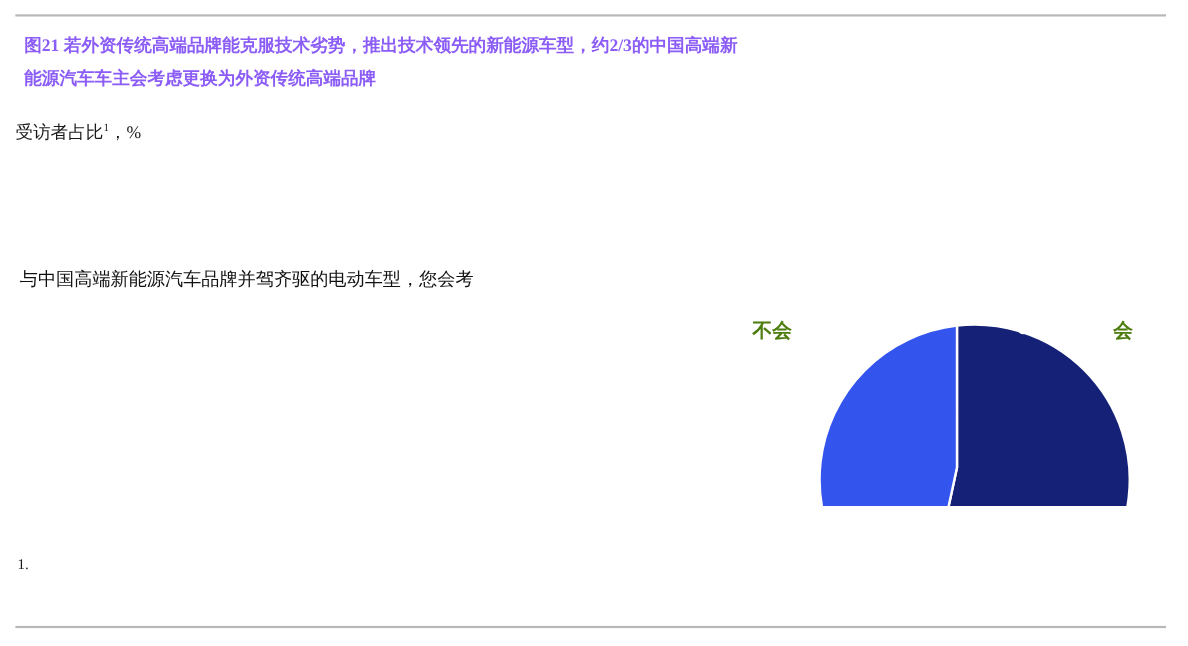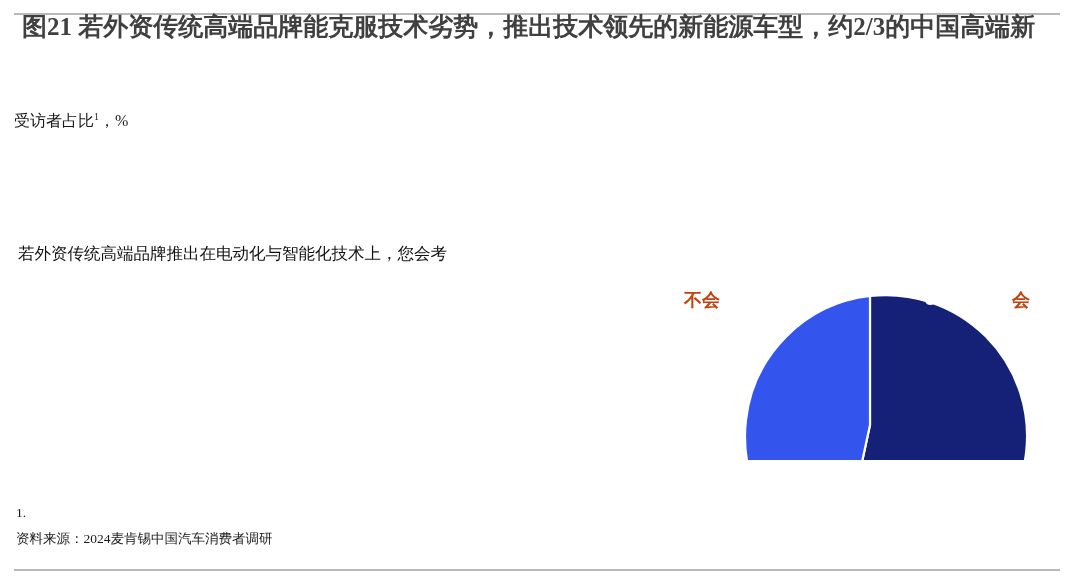--- a/index.html
+++ b/index.html
@@ -27,27 +27,27 @@
     width: 1046px;
     height: 2px;
     background: #b8b8b8;
   }
   .rule-top { top: 13px; }
   .rule-bottom { top: 569px; }
 
   .title {
     position: absolute;
     left: 22px;
-    top: 12px;
+    top: 27px;
     width: 1040px;
-    font-size: 25px;
+    font-size: 16px;
     font-weight: bold;
     line-height: 30px;
     letter-spacing: 0px;
-    color: #404040;
+    color: #8b5cf6;
   }
   .title .line { display: block; white-space: nowrap; }
 
   .subtitle {
     position: absolute;
     left: 14px;
     top: 110px;
     font-size: 16px;
     line-height: 22px;
     color: #1a1a1a;
@@ -106,44 +106,45 @@
     font-family: "Liberation Sans", "DejaVu Sans", sans-serif;
     font-size: 21px;
     font-weight: bold;
     color: #ffffff;
   }
   .slice-name {
     position: absolute;
     font-family: "Liberation Serif", "DejaVu Serif", serif;
     font-size: 18px;
     font-weight: bold;
-    color: #c2410c;
+    color: #4d7c0f;
   }
   .val-left  { left: 31px;  top: 146px; }
   .name-left { left: -16px; top: 148px; }
   .val-right { left: 224px; top: 146px; }
   .name-right{ left: 312px; top: 148px; }
 </style>
 </head>
 <body>
 
 <div class="page">
 
   <div class="rule rule-top"></div>
 
   <div class="title">
     <span class="line">图21 若外资传统高端品牌能克服技术劣势，推出技术领先的新能源车型，约2/3的中国高端新</span>
+    <span class="line">能源汽车车主会考虑更换为外资传统高端品牌</span>
   </div>
 
   <div class="subtitle">
     <span>受访者占比</span><sup>1</sup><span>，%</span>
   </div>
 
   <div class="question">
-    <span class="line">若外资传统高端品牌推出在电动化与智能化技术上，您会考</span>
+    <span class="line">与中国高端新能源汽车品牌并驾齐驱的电动车型，您会考</span>
   </div>
 
   <div class="chart-area">
     <svg class="pie-svg" width="360" height="320" viewBox="0 0 360 320">
 
       <path d="M 170 156
                A 141 141 0 1 1 139 429
                L 170 285
                Z" fill="#152176" stroke="#ffffff" stroke-width="2.2"></path>
 
@@ -157,20 +158,17 @@
     <span class="slice-value val-left">37</span>
 
     <span class="slice-value val-right">63</span>
     <span class="slice-name name-right">会</span>
   </div>
 
   <div class="footnotes">
     <div class="footnote-row">
       <span class="footnote-num">1.</span>
     </div>
-    <div class="footnote-row source-row">
-      <span>资料来源：2024麦肯锡中国汽车消费者调研</span>
-    </div>
   </div>
 
   <div class="rule rule-bottom"></div>
 
 </div>
 
 </body></html>

